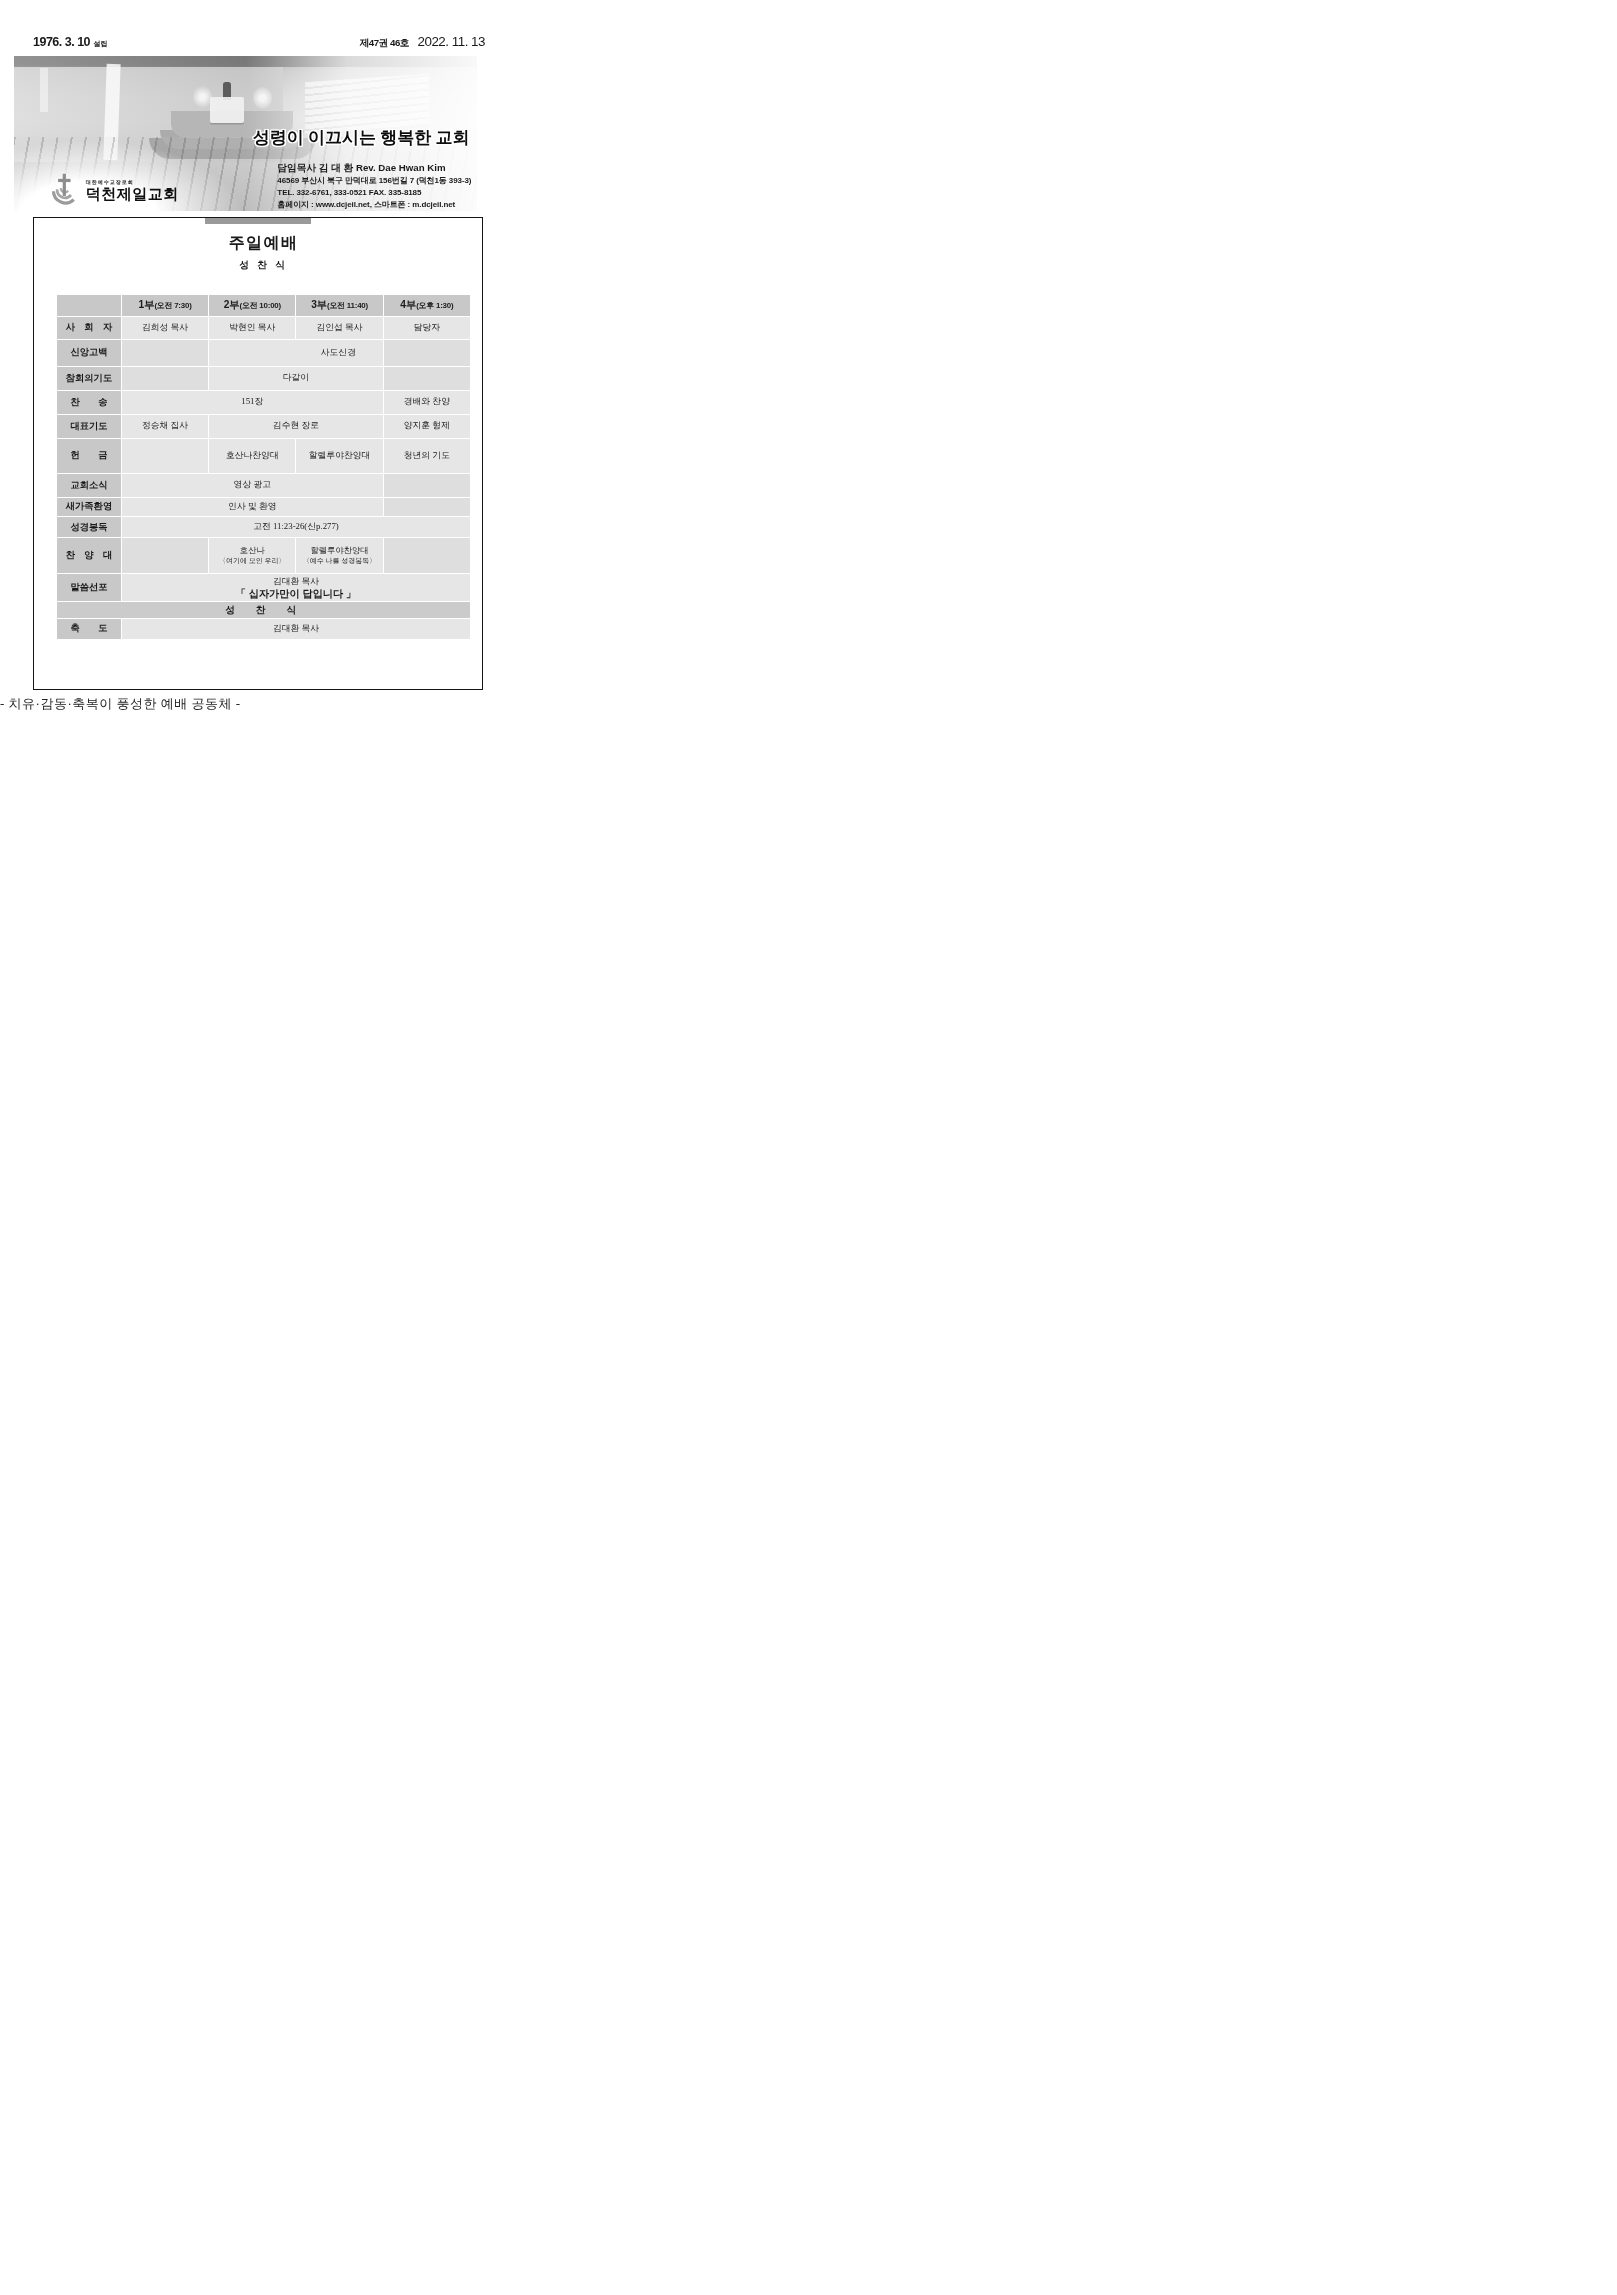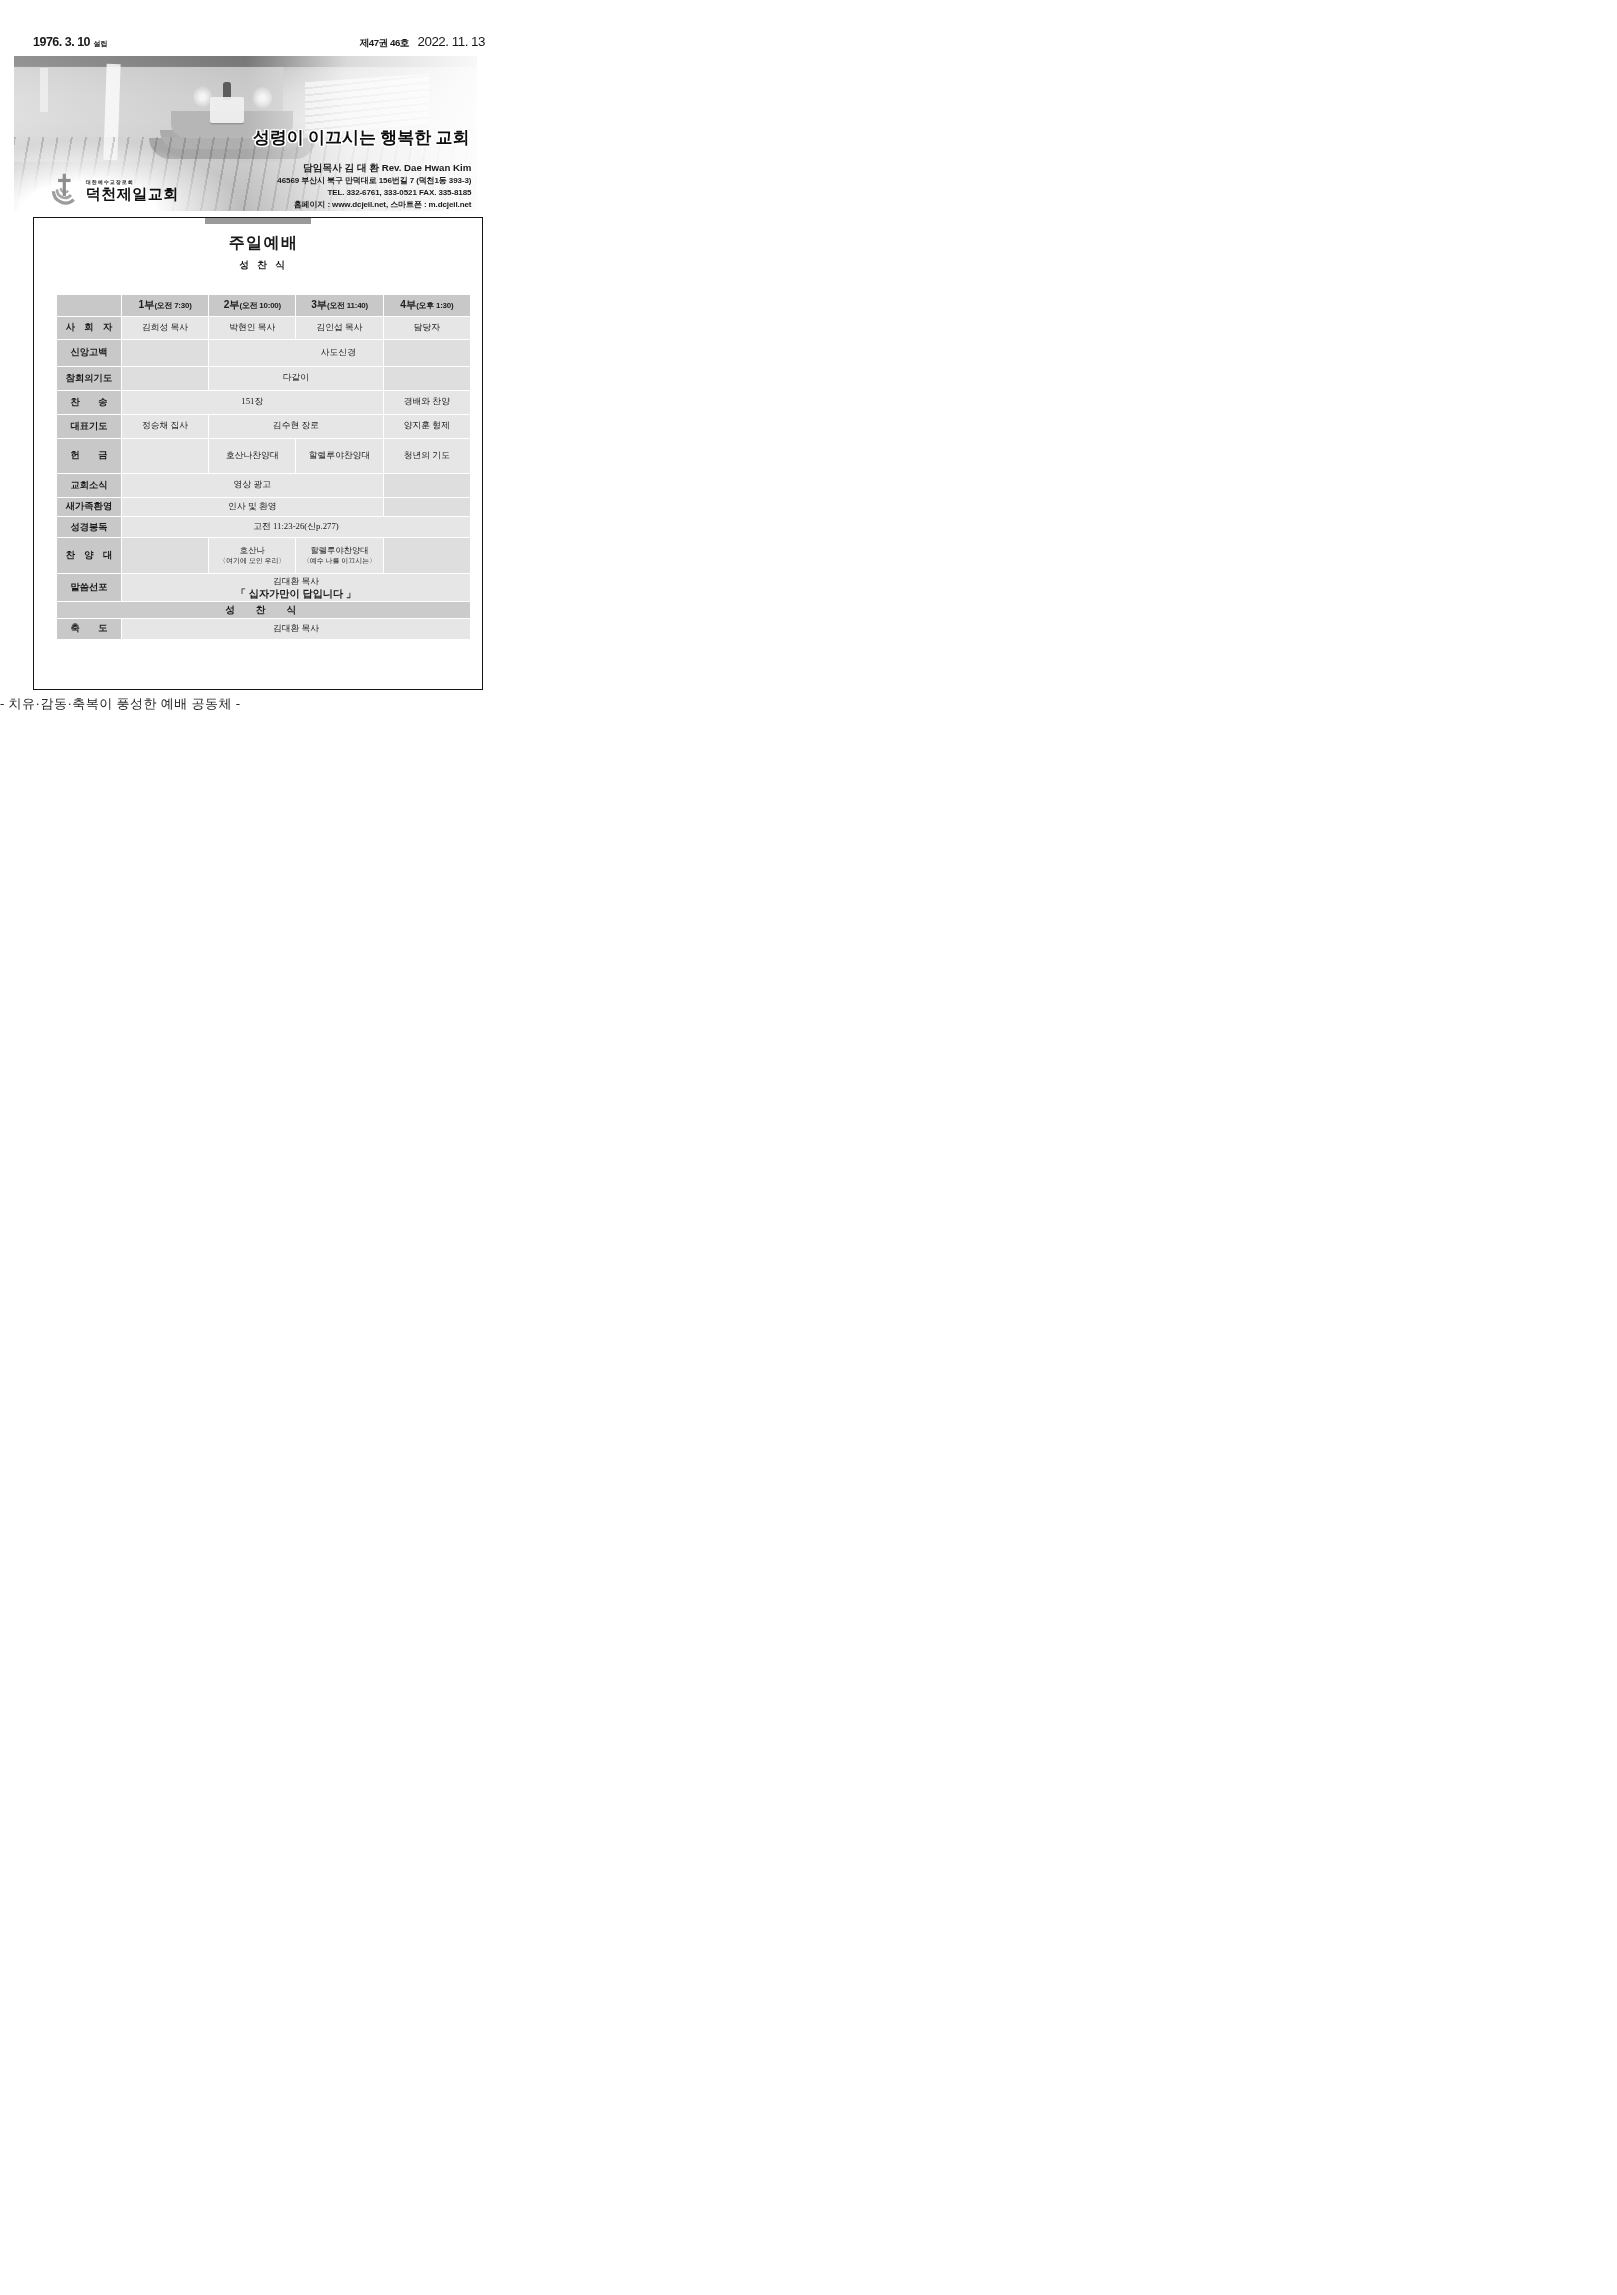--- a/index.html
+++ b/index.html
@@ -52,21 +52,21 @@
     background:linear-gradient(90deg, rgba(255,255,255,0) 50%, rgba(255,255,255,.72) 72%, rgba(255,255,255,.95) 100%); }
   .ph-fade-logo { position:absolute; inset:0;
     background:radial-gradient(ellipse 213px 102px at 16% 102%, #ffffff 32%, rgba(255,255,255,0) 72%); }
 
   .slogan {
     position:absolute; right:7.4px; top:70px; font-family:"Liberation Serif", serif;
     font-size:17px; font-weight:800; letter-spacing:0px; color:#0d0d0d; white-space:nowrap;
     text-shadow:-1.4px -1.4px 0 #fff, 1.4px -1.4px 0 #fff, -1.4px 1.4px 0 #fff, 1.4px 1.4px 0 #fff,
                  0 -1.4px 0 #fff, 0 1.4px 0 #fff, -1.4px 0 0 #fff, 1.4px 0 0 #fff, 0 0 2.8px #fff;
   }
-  .contact { position:absolute; right:5.6px; bottom:0.9px; text-align:right; white-space:nowrap; }
+  .contact { position:absolute; right:5.6px; bottom:0.9px; text-align:left; white-space:nowrap; }
   .contact .l1 { font-size:9.7px; font-weight:700; letter-spacing:0px; line-height:14px; }
   .contact .ln { font-size:8px; font-weight:600; letter-spacing:-0.1px; line-height:11.6px; }
 
   .logo { position:absolute; left:33px; bottom:1.9px; display:flex; align-items:center; gap:2.8px; }
   .logo-text .denom { font-size:5.1px; font-weight:800; letter-spacing:0.9px; color:#161616; }
   .logo-text .name { font-size:15px; font-weight:900; letter-spacing:0.5px; color:#0f0f0f; line-height:15.7px; }
 
   
   .box { position:absolute; left:33px; top:217px; width:450px; height:473px;
     border:0.9px solid #141414; background:#fff;padding-left:11px; }
@@ -246,21 +246,21 @@
 
     <tr style="height:35px;">
       <td class="lbl">찬　양　대</td>
       <td class="e"></td>
       <td class="c two-line">
         <span class="t">호산나</span>
         <span class="b">〈여기에 모인 우리〉</span>
       </td>
       <td class="c two-line">
         <span class="t">할렐루야찬양대</span>
-        <span class="b">〈예수 나를 이끄시는〉</span>
+        <span class="b">〈예수 나를 성경봉독〉</span>
       </td>
       <td class="e"></td>
     </tr>
 
     <tr style="height:27px;">
       <td class="lbl">말씀선포</td>
       <td class="c" colspan="4">
         <span class="sermon-name">김대환 목사</span>
         <span class="sermon-title">「 십자가만이 답입니다 」</span>
       </td>

